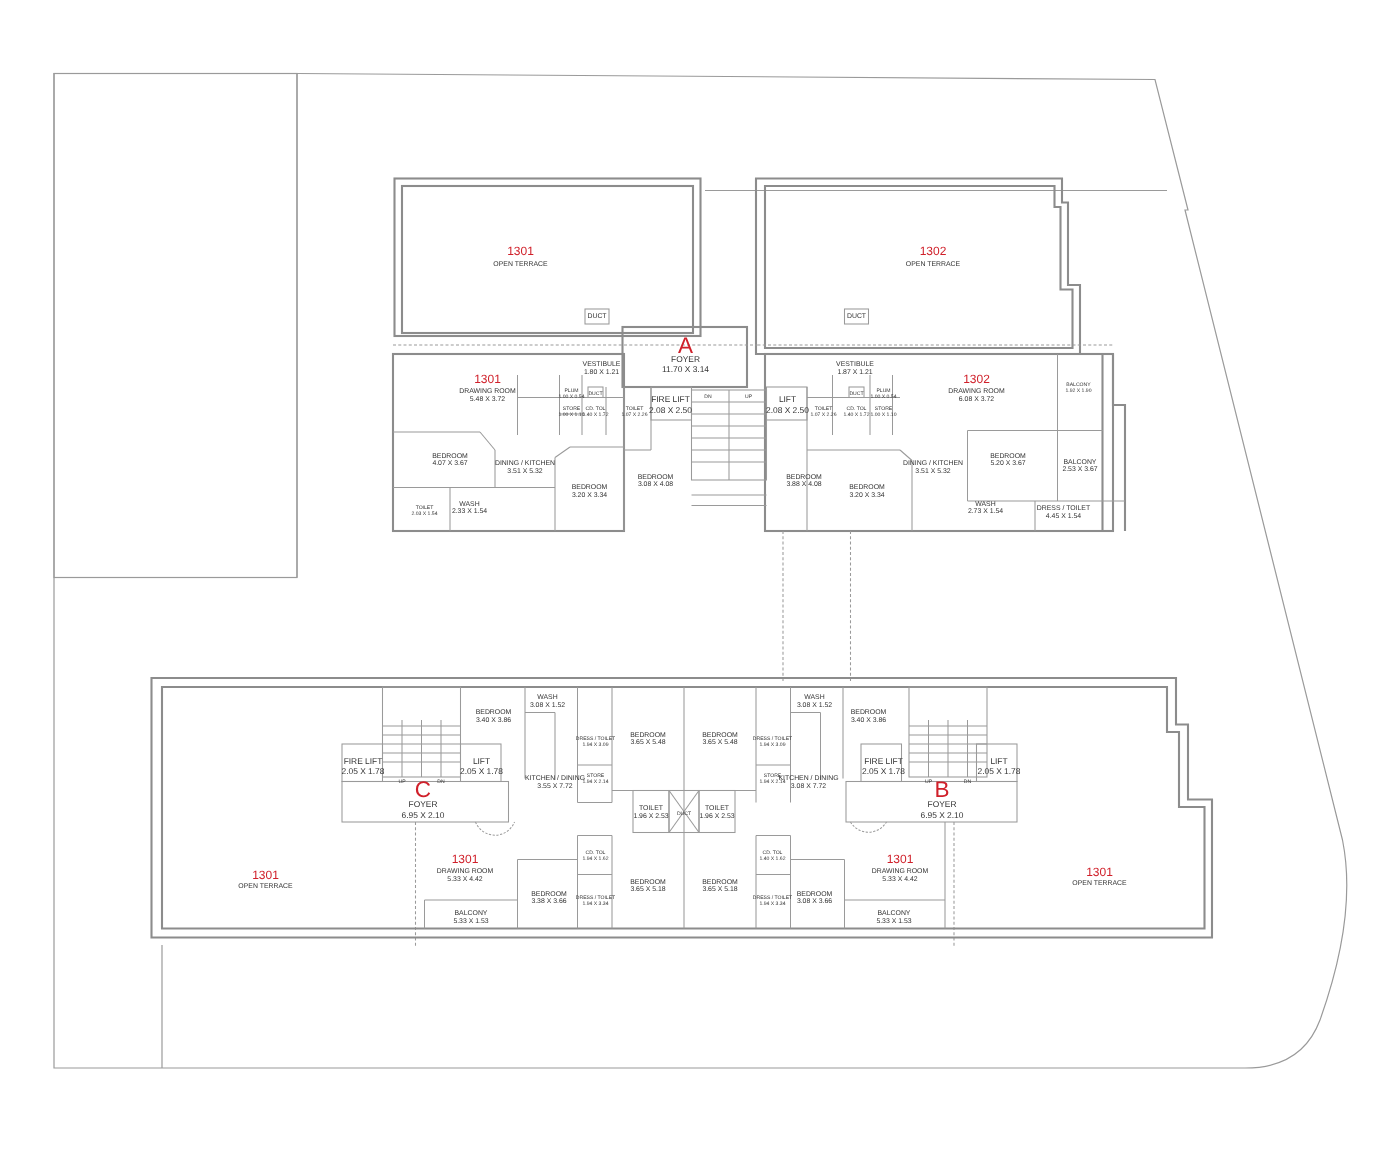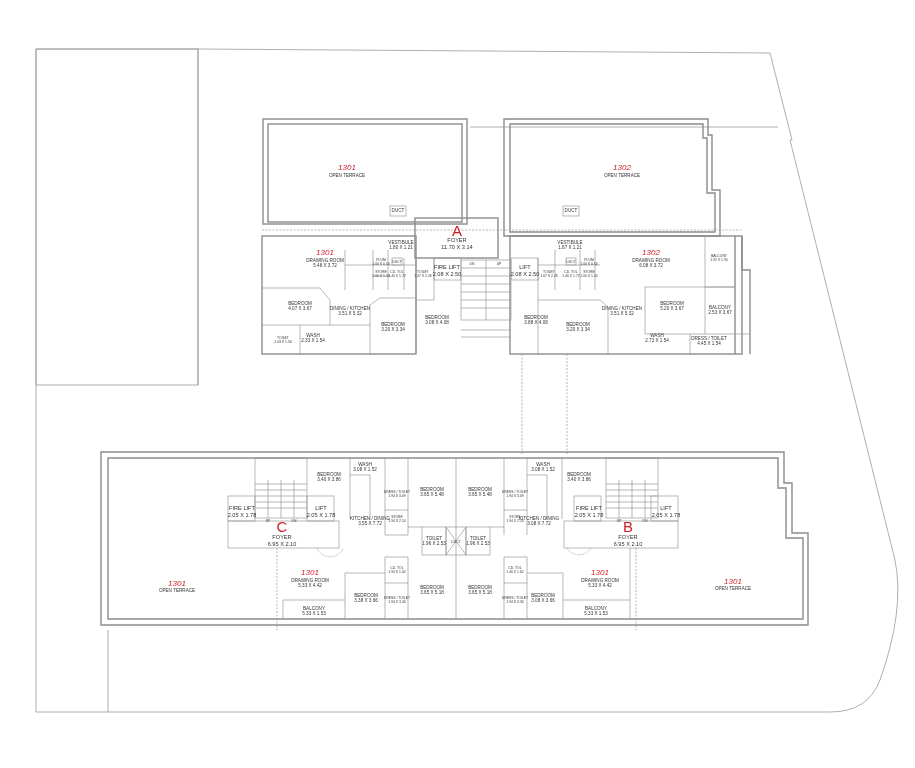--- a/index.html
+++ b/index.html
@@ -2,21 +2,21 @@
 <html><head>
 <meta charset="utf-8">
 <style>
   html,body{margin:0;padding:0;background:#fff;}
   body{width:915px;height:768px;position:relative;overflow:hidden;font-family:"Liberation Sans",sans-serif;}
   svg{position:absolute;left:0;top:0;}
   .lbl{position:absolute;text-align:center;color:#333;font-size:4.6px;line-height:5.4px;white-space:nowrap;transform:translateX(-50%);}
   .lbl .nm{display:block;}
   .lbl .dm{display:block;}
   .big{font-size:5.6px;line-height:6.6px;}
-  .unit{position:absolute;color:#d0202a;font-size:8px;line-height:9px;transform:translateX(-50%);font-style:italic;}
+  .unit{position:absolute;color:#d0202a;font-size:8px;line-height:9px;transform:translateX(-50%);}
   .wing{position:absolute;color:#d0202a;font-size:15px;line-height:15px;transform:translateX(-50%);}
   .tiny{font-size:3.4px;line-height:4px;}
 </style>
 </head>
 <body>
 
 <svg width="915" height="768" viewBox="0 0 915 768">
   <g fill="none" stroke="#9a9a9a" stroke-width="0.8">
 
     <path d="M36 49 L198 49 L770 53 L792 140 L790 140 L895 560 Q905 610 880 680 Q868 712 830 712 L36 712 Z"></path>

